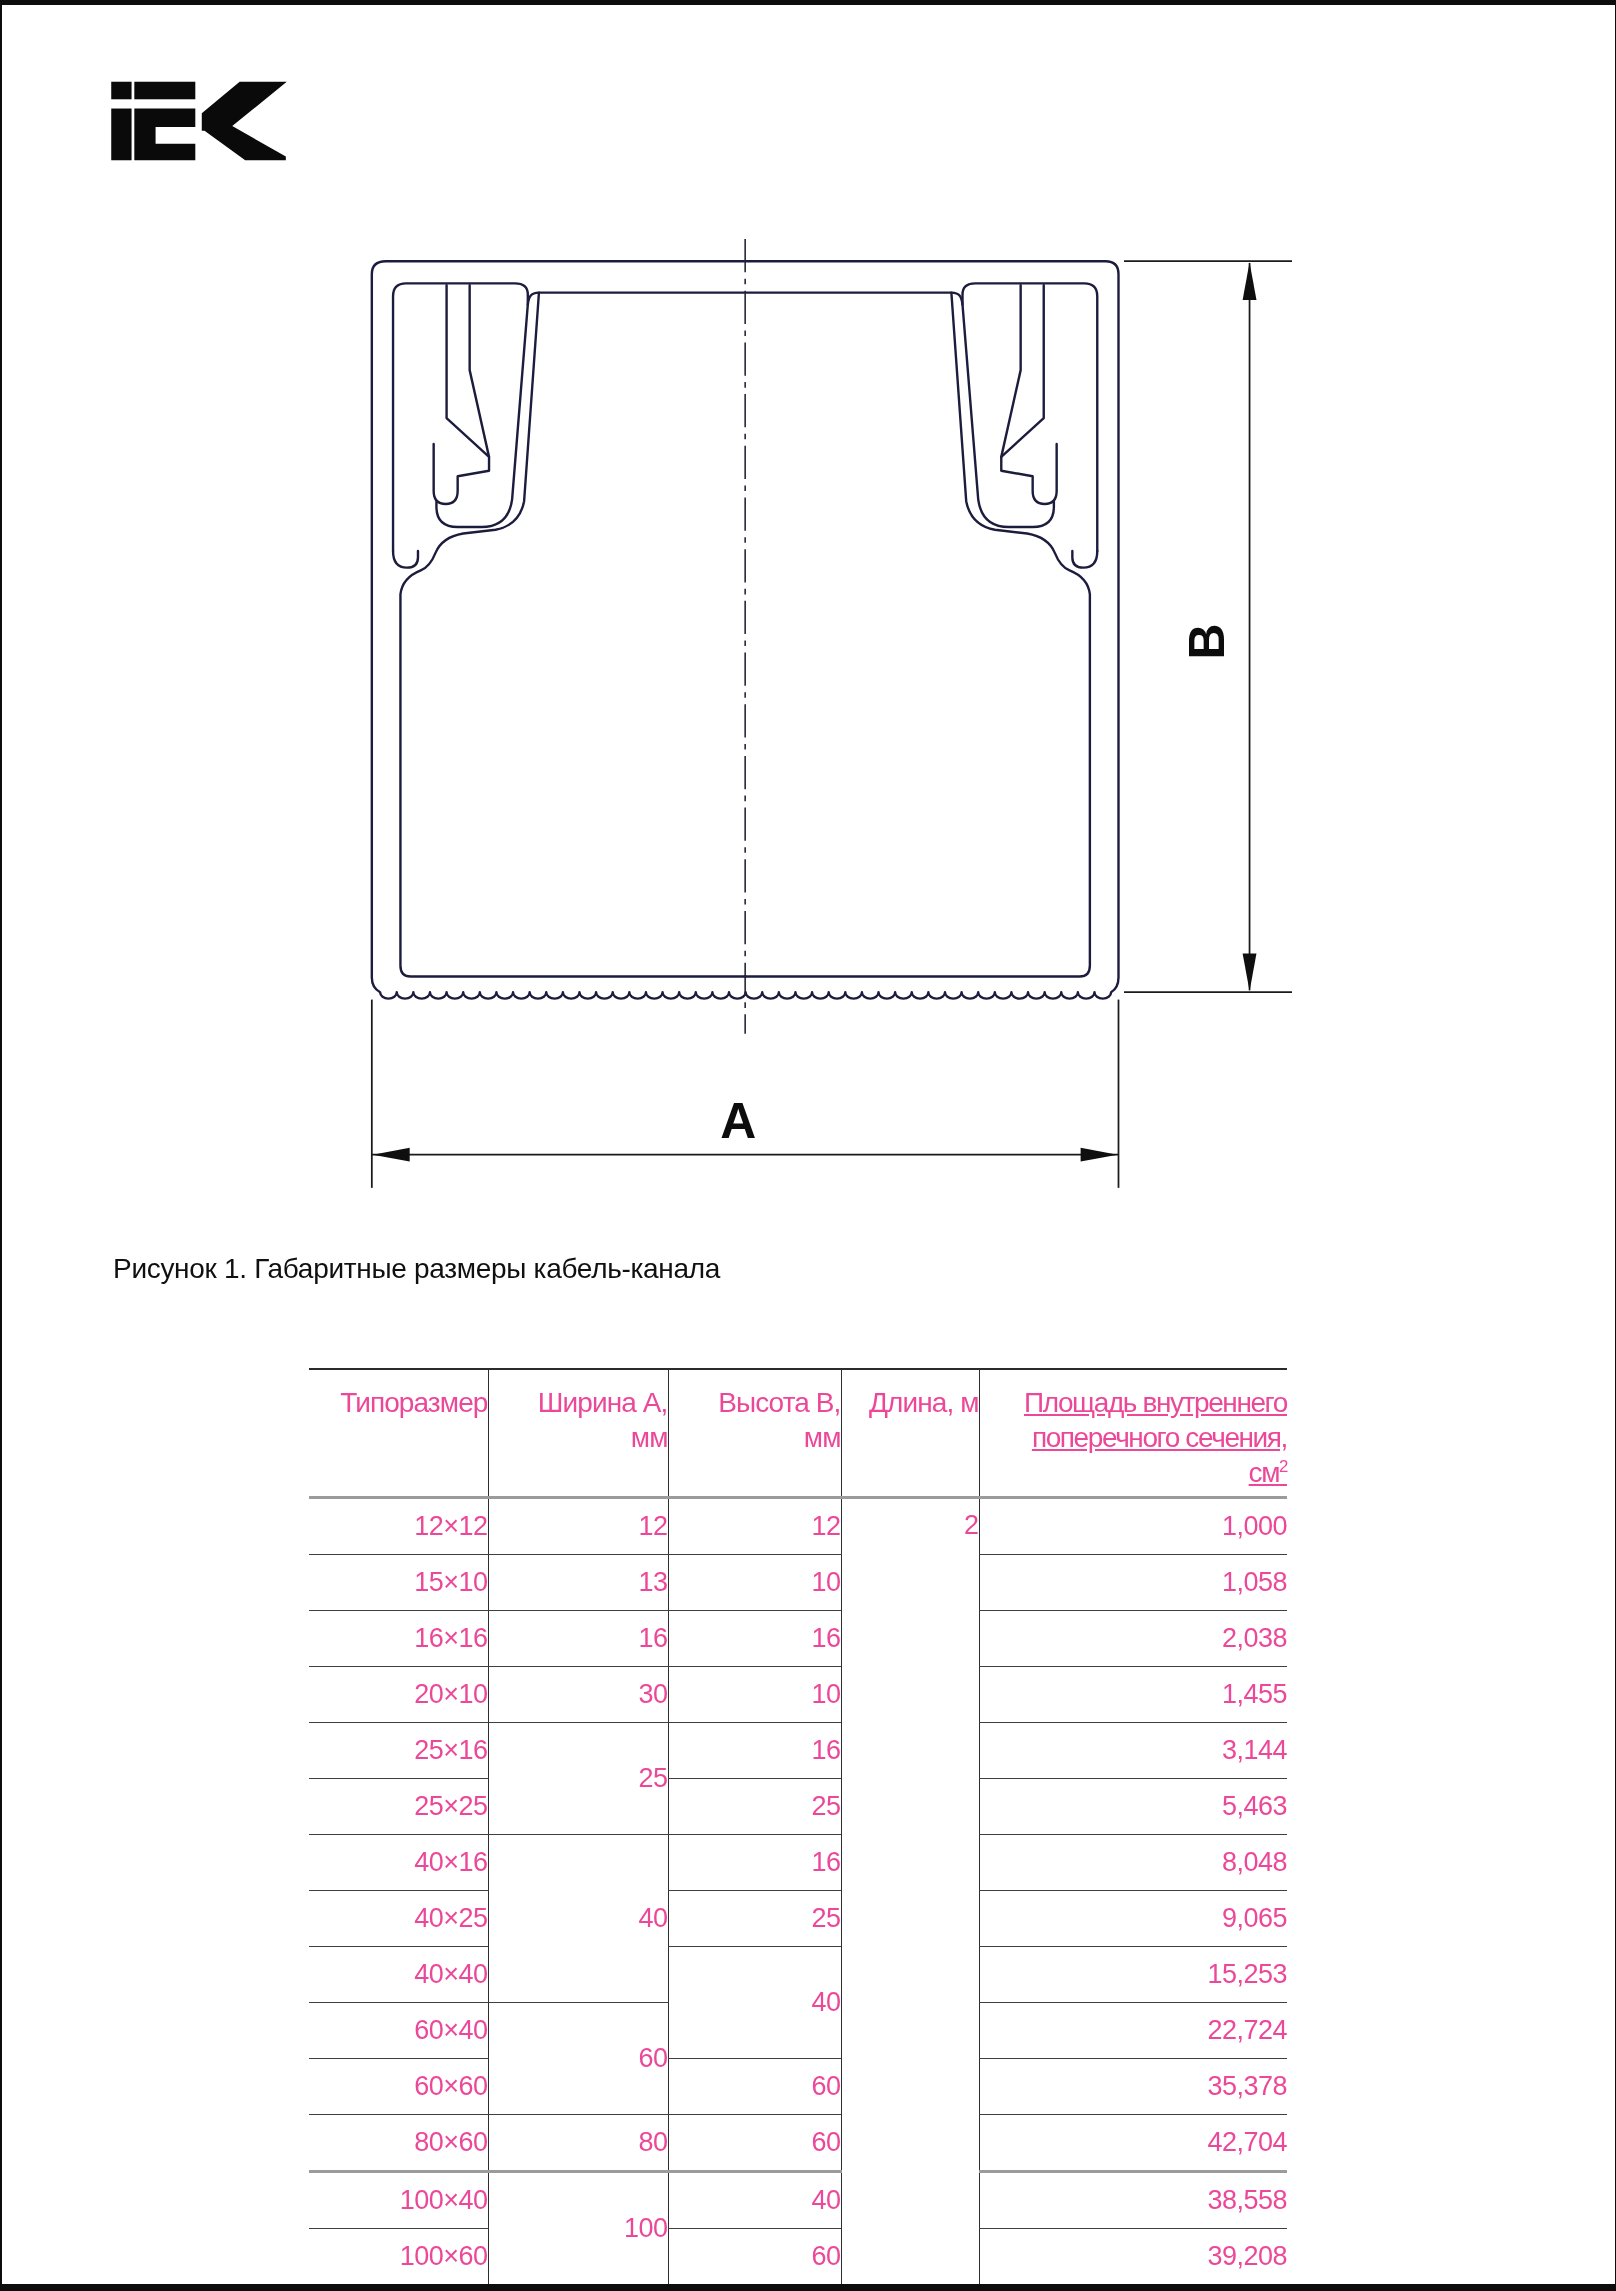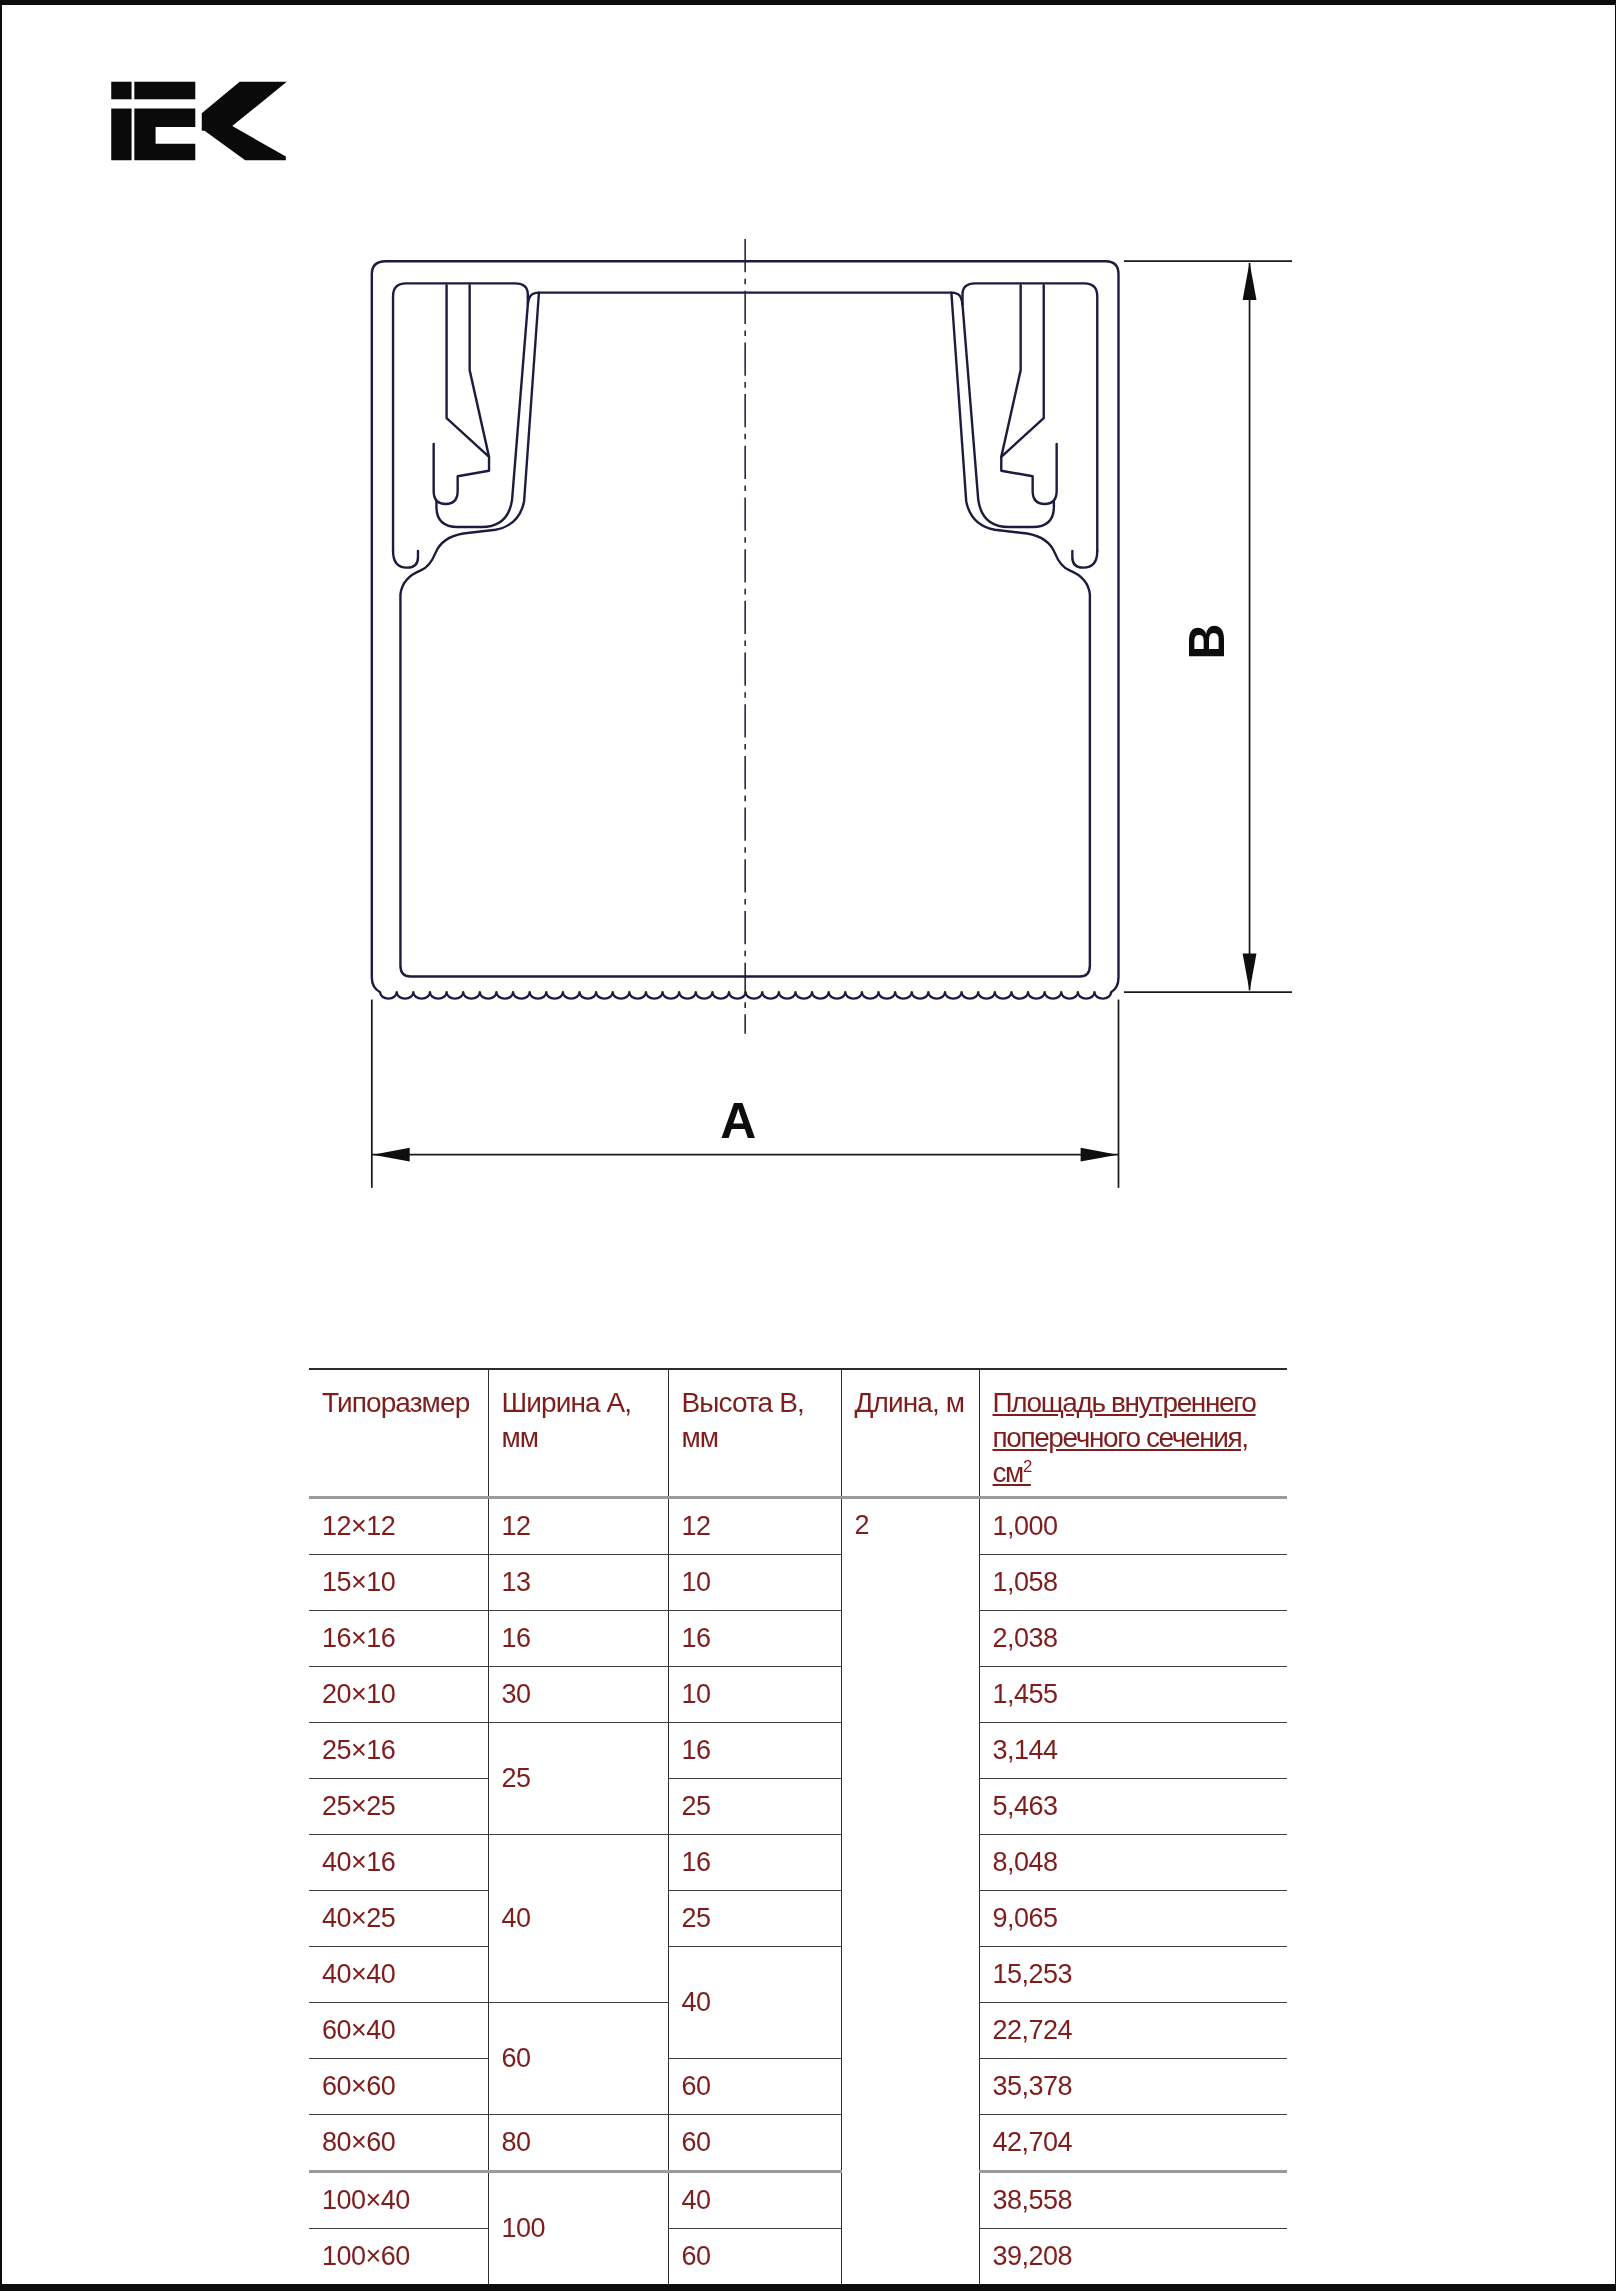--- a/index.html
+++ b/index.html
@@ -19,23 +19,23 @@
   .drawing{position:absolute;left:212px;top:138px;width:1126px;height:1080px;}
   .caption{
     position:absolute;left:111px;top:1248px;
     font-size:28px;letter-spacing:-0.3px;color:#101010;
   }
   .spec-table{
     position:absolute;left:307px;top:1363px;
     border-collapse:collapse;table-layout:fixed;width:978px;
   }
   .spec-table th,.spec-table td{
-    padding:0 0 0 13px;text-align:left;
+    padding:0 0 0 13px;text-align:right;
     border-left:1.8px solid #2e2e2e;
-    font-weight:normal;color:#7f1d1d;
+    font-weight:normal;color:#ec4899;
   }
   .spec-table th:first-child,.spec-table td:first-child{border-left:none;}
   .spec-table thead th{
     height:111px;vertical-align:top;padding-top:14.8px;
     font-size:28px;letter-spacing:-0.9px;line-height:1.25;
     border-top:2.8px solid #2b2b2b;
     border-bottom:3.7px solid #9b9b9b;
   }
   .spec-table td{
     height:55px;vertical-align:middle;
@@ -114,20 +114,21 @@
     <g fill="#0f0f0f" stroke="none">
       <polygon points="1122,129 1114.5,170 1129.5,170"></polygon>
       <polygon points="1122,919 1114.5,878 1129.5,878"></polygon>
       <polygon points="172,1096 212,1088.5 212,1103.5"></polygon>
       <polygon points="979,1096 939,1088.5 939,1103.5"></polygon>
     </g>
     <text class="dimlbl" x="568" y="1078" text-anchor="middle">A</text>
     <text class="dimlbl" x="1094" y="540" text-anchor="middle" transform="rotate(-90 1094,540)">B</text>
   </svg>
 
+  <div class="caption">Рисунок 1. Габаритные размеры кабель-канала</div>
 
   <table class="spec-table">
     <colgroup>
       <col style="width:179px">
         <col style="width:180px">
         <col style="width:173px">
         <col style="width:138px">
         <col style="width:308px">
     </colgroup>
     <thead>

